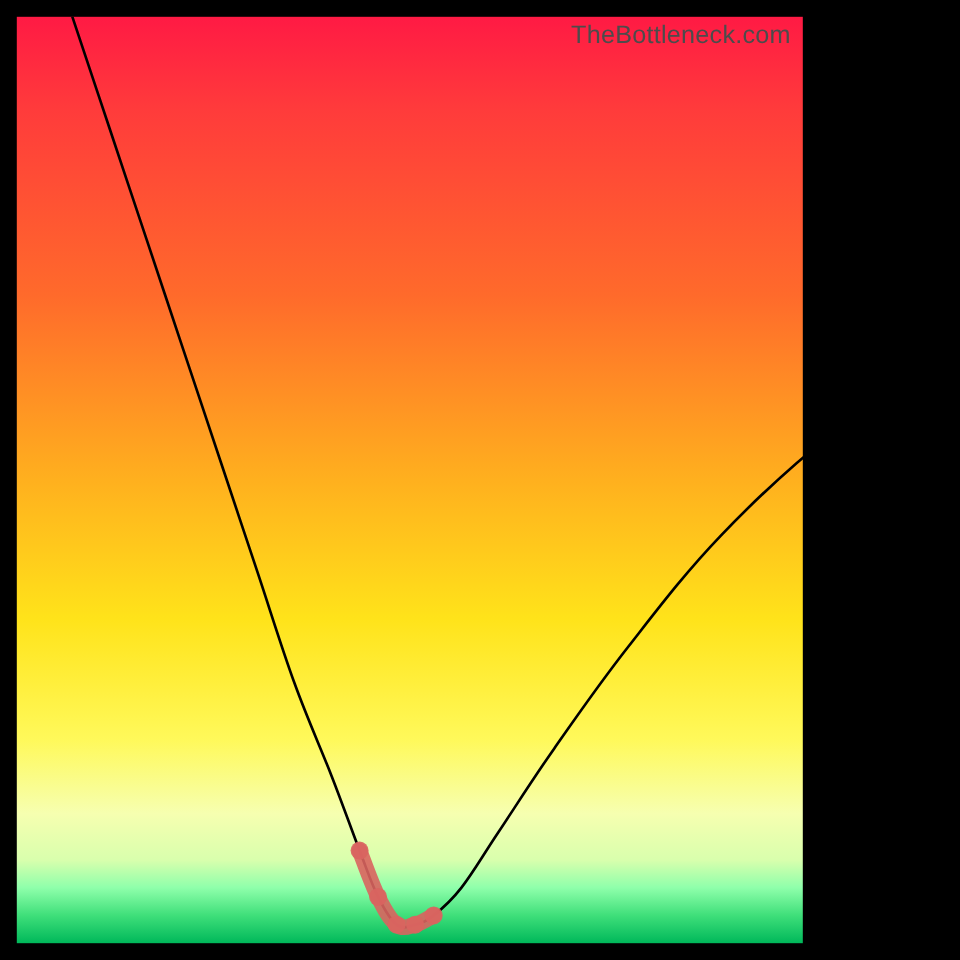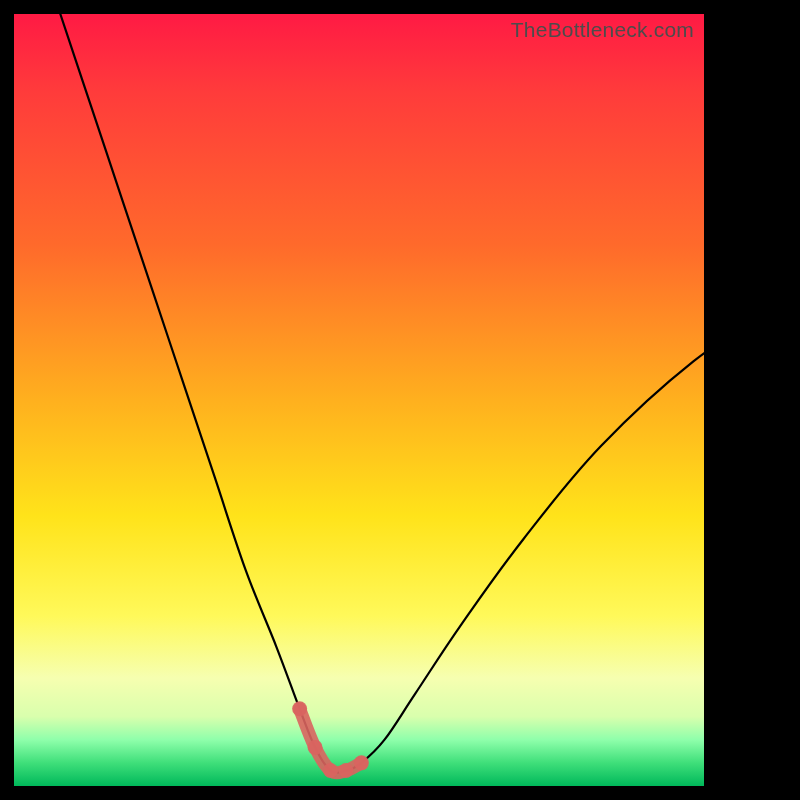--- a/index.html
+++ b/index.html
@@ -30,21 +30,20 @@
       #ff6a2b 30%,
       #ffb01e 50%,
       #ffe31a 65%,
       #fff95a 78%,
       #f6ffb0 86%,
       #d9ffad 91%,
       #8fffab 94%,
       #3fdf7a 97%,
       #00b85a 100%
     );
-    padding-left: 35px;
   }
   .watermark {
     position: absolute;
     top: 4px;
     right: 10px;
     color: #4c4c4c;
     font-size: 21px;
     letter-spacing: 0.2px;
     font-weight: 500;
     user-select: none;

